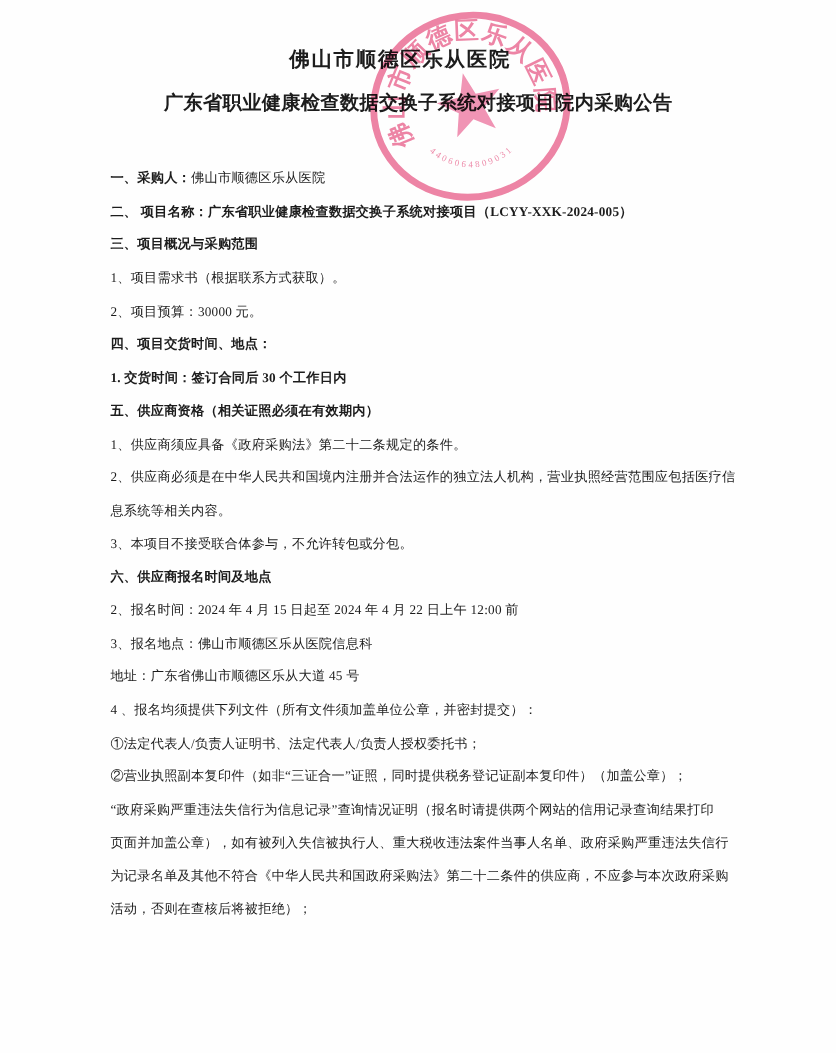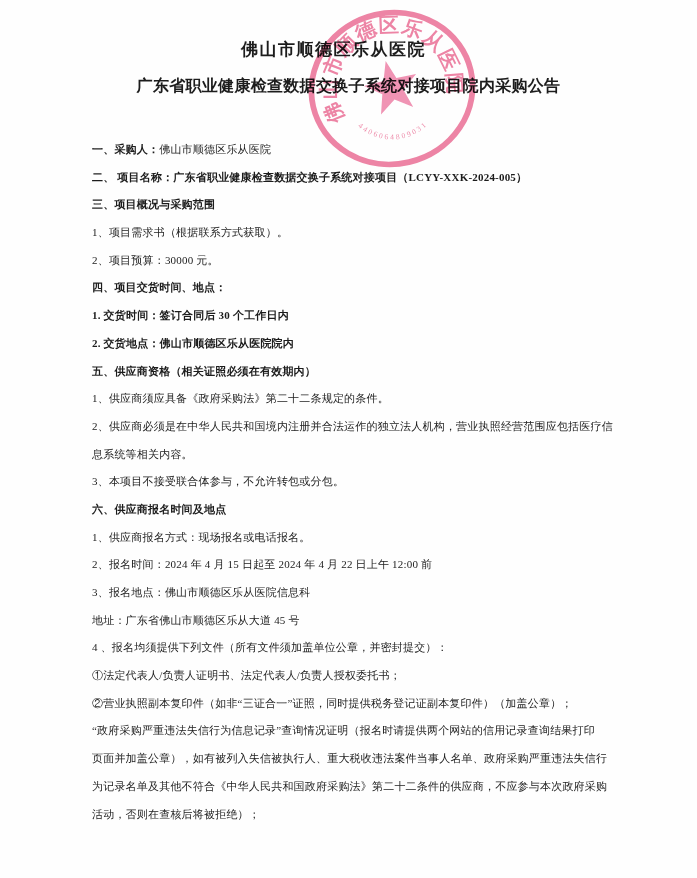--- a/index.html
+++ b/index.html
@@ -72,28 +72,26 @@
   </div>
 
   <div class="doc-body">
     <div class="ln"><span class="b">一、采购人：</span><span>佛山市顺德区乐从医院</span></div>
     <div class="ln"><span class="b">二、 项目名称：广东省职业健康检查数据交换子系统对接项目（LCYY-XXK-2024-005）</span><span></span></div>
     <div class="ln"><span class="b">三、项目概况与采购范围</span><span></span></div>
     <div class="ln"><span class="b"></span><span>1、项目需求书（根据联系方式获取）。</span></div>
     <div class="ln"><span class="b"></span><span>2、项目预算：30000 元。</span></div>
     <div class="ln"><span class="b">四、项目交货时间、地点：</span><span></span></div>
     <div class="ln"><span class="b">1.  交货时间：签订合同后 30 个工作日内</span><span></span></div>
-    <div class="ln"><span class="b">2.  交货地点：佛山市顺德区乐从医院院内</span><span></span></div>
     <div class="ln"><span class="b">五、供应商资格（相关证照必须在有效期内）</span><span></span></div>
     <div class="ln"><span class="b"></span><span>1、供应商须应具备《政府采购法》第二十二条规定的条件。</span></div>
     <div class="ln"><span class="b"></span><span>2、供应商必须是在中华人民共和国境内注册并合法运作的独立法人机构，营业执照经营范围应包括医疗信</span></div>
     <div class="ln"><span class="b"></span><span>息系统等相关内容。</span></div>
     <div class="ln"><span class="b"></span><span>3、本项目不接受联合体参与，不允许转包或分包。</span></div>
     <div class="ln"><span class="b">六、供应商报名时间及地点</span><span></span></div>
-    <div class="ln"><span class="b"></span><span>1、供应商报名方式：现场报名或电话报名。</span></div>
     <div class="ln"><span class="b"></span><span>2、报名时间：2024 年 4 月 15 日起至 2024 年 4 月 22 日上午 12:00 前</span></div>
     <div class="ln"><span class="b"></span><span>3、报名地点：佛山市顺德区乐从医院信息科</span></div>
     <div class="ln"><span class="b"></span><span>地址：广东省佛山市顺德区乐从大道 45 号</span></div>
     <div class="ln"><span class="b"></span><span>4 、报名均须提供下列文件（所有文件须加盖单位公章，并密封提交）：</span></div>
     <div class="ln"><span class="b"></span><span>①法定代表人/负责人证明书、法定代表人/负责人授权委托书；</span></div>
     <div class="ln"><span class="b"></span><span>②营业执照副本复印件（如非“三证合一”证照，同时提供税务登记证副本复印件）（加盖公章）；</span></div>
     <div class="ln"><span class="b"></span><span>“政府采购严重违法失信行为信息记录”查询情况证明（报名时请提供两个网站的信用记录查询结果打印</span></div>
     <div class="ln"><span class="b"></span><span>页面并加盖公章），如有被列入失信被执行人、重大税收违法案件当事人名单、政府采购严重违法失信行</span></div>
     <div class="ln"><span class="b"></span><span>为记录名单及其他不符合《中华人民共和国政府采购法》第二十二条件的供应商，不应参与本次政府采购</span></div>
     <div class="ln"><span class="b"></span><span>活动，否则在查核后将被拒绝）；</span></div>

